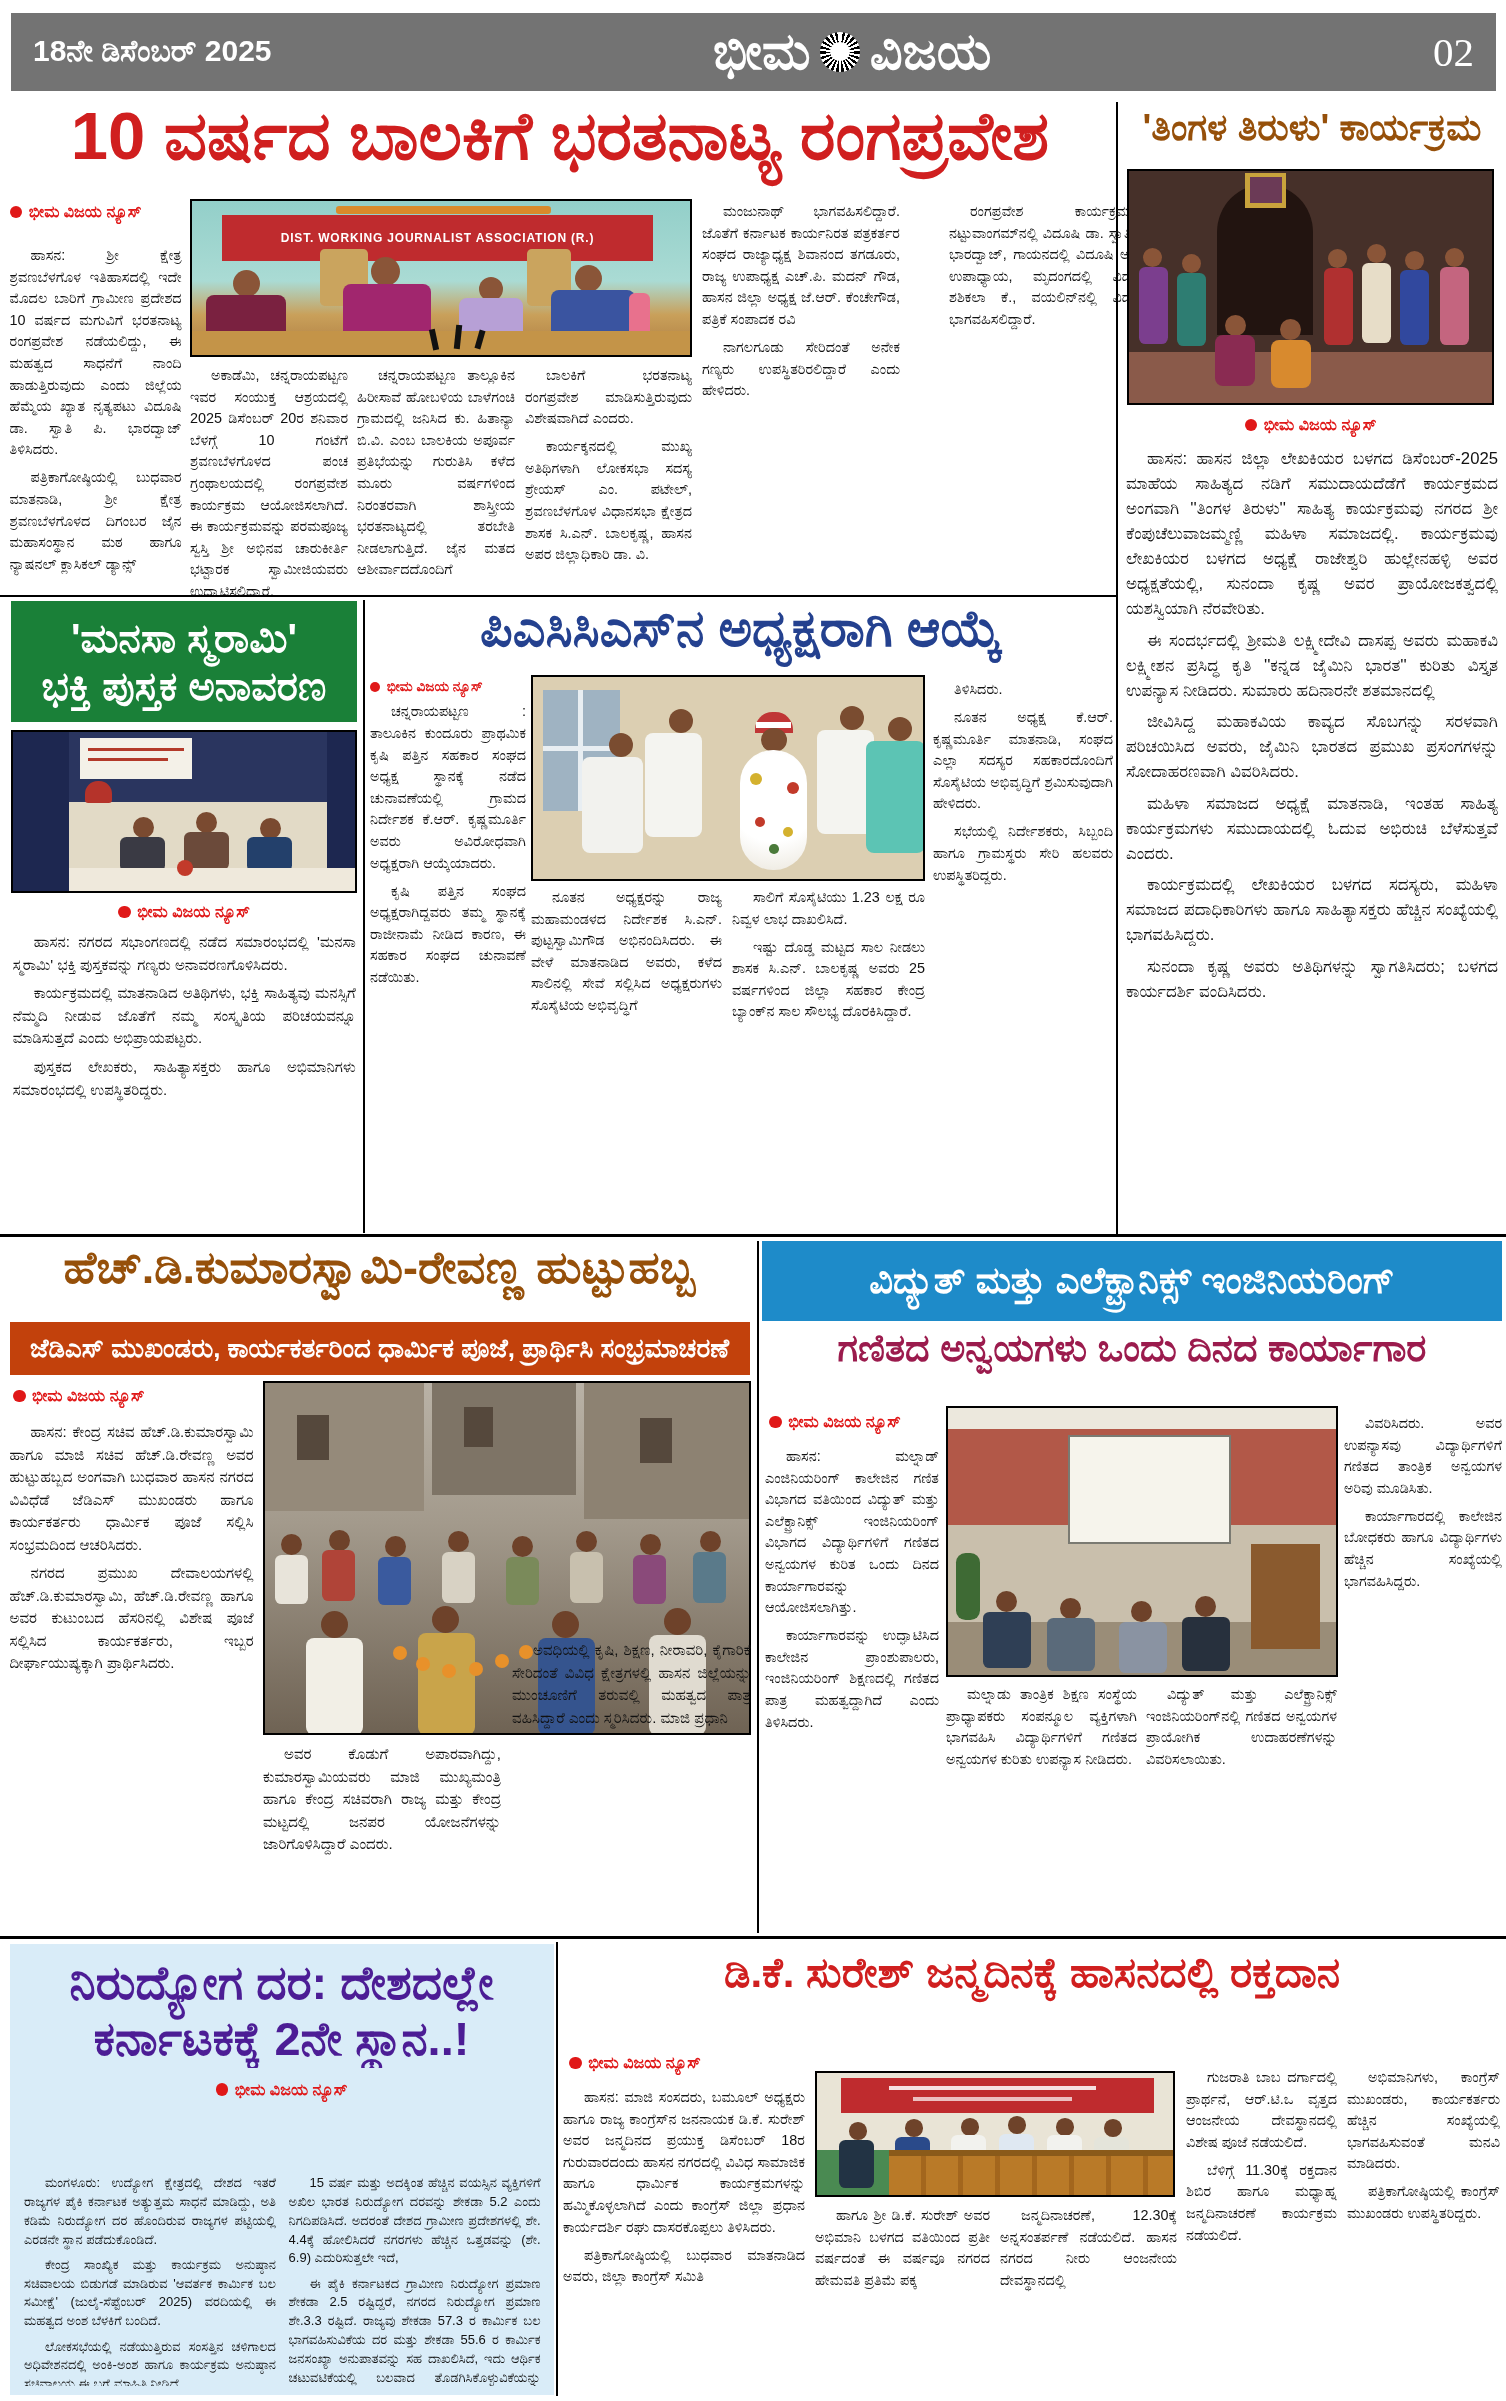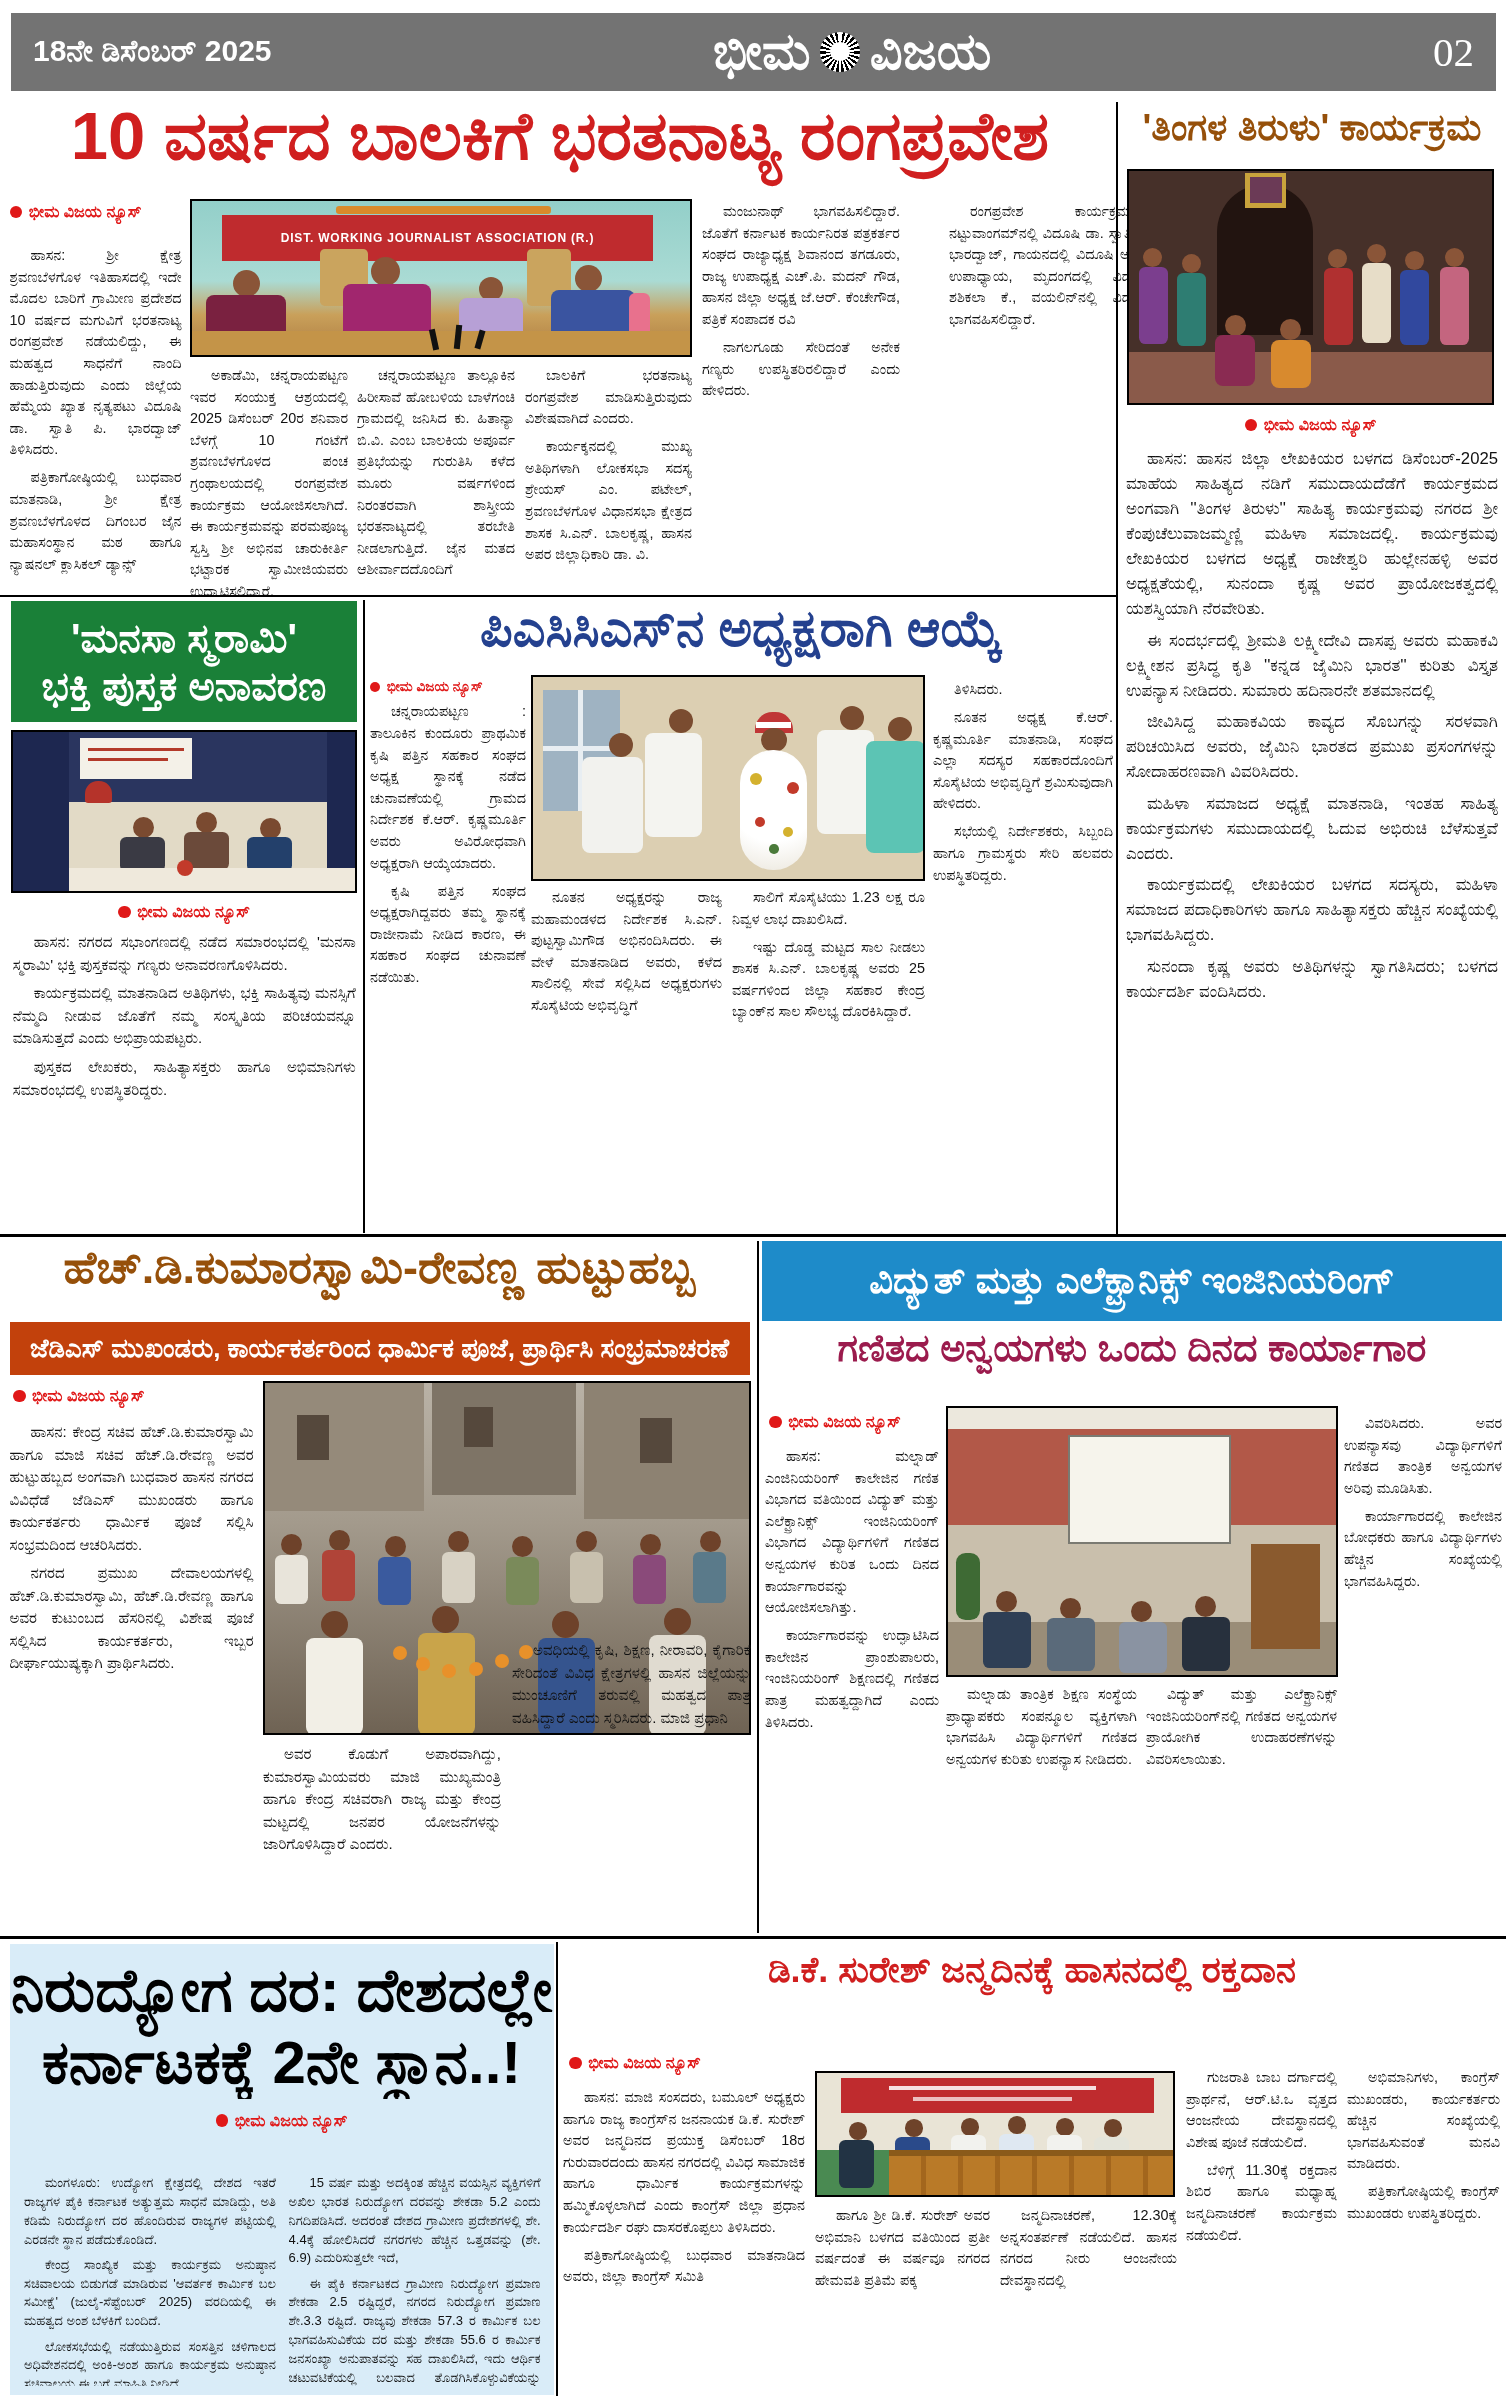--- a/index.html
+++ b/index.html
@@ -311,40 +311,40 @@
     </div>
   <div class="abs col f18" style="left:1146px;top:1684px;width:191px;height:249px;">
       <p>ವಿದ್ಯುತ್ ಮತ್ತು ಎಲೆಕ್ಟ್ರಾನಿಕ್ಸ್ ಇಂಜಿನಿಯರಿಂಗ್‌ನಲ್ಲಿ ಗಣಿತದ ಅನ್ವಯಗಳ ಪ್ರಾಯೋಗಿಕ ಉದಾಹರಣೆಗಳನ್ನು ವಿವರಿಸಲಾಯಿತು.</p>
     </div>
   <div class="abs col f18" style="left:1344px;top:1413px;width:158px;height:520px;">
       <p>ವಿವರಿಸಿದರು. ಅವರ ಉಪನ್ಯಾಸವು ವಿದ್ಯಾರ್ಥಿಗಳಿಗೆ ಗಣಿತದ ತಾಂತ್ರಿಕ ಅನ್ವಯಗಳ ಅರಿವು ಮೂಡಿಸಿತು.</p>
       <p>ಕಾರ್ಯಾಗಾರದಲ್ಲಿ ಕಾಲೇಜಿನ ಬೋಧಕರು ಹಾಗೂ ವಿದ್ಯಾರ್ಥಿಗಳು ಹೆಚ್ಚಿನ ಸಂಖ್ಯೆಯಲ್ಲಿ ಭಾಗವಹಿಸಿದ್ದರು.</p>
     </div>
 
   <div class="abs lightbox" style="left:9.6px;top:1944px;width:544px;height:451px;">
-    <div class="hl-wrap" style="margin-top:11px;font-size:60px;color:#000000;">
+    <div class="hl-wrap" style="margin-top:11px;font-size:47px;color:#4c1d95;">
       <div>ನಿರುದ್ಯೋಗ ದರ: ದೇಶದಲ್ಲೇ</div>
       <div>ಕರ್ನಾಟಕಕ್ಕೆ 2ನೇ ಸ್ಥಾನ..!</div>
     </div>
     <div class="byline center" style="margin-top:12.8px;">
       <span class="dot"></span>
       <span>ಭೀಮ ವಿಜಯ ನ್ಯೂಸ್</span>
     </div>
     <div class="col f17" style="position:absolute;left:14.4px;top:230px;width:252px;height:212px;">
         <p>ಮಂಗಳೂರು: ಉದ್ಯೋಗ ಕ್ಷೇತ್ರದಲ್ಲಿ ದೇಶದ ಇತರೆ ರಾಜ್ಯಗಳ ಪೈಕಿ ಕರ್ನಾಟಕ ಅತ್ಯುತ್ತಮ ಸಾಧನೆ ಮಾಡಿದ್ದು, ಅತಿ ಕಡಿಮೆ ನಿರುದ್ಯೋಗ ದರ ಹೊಂದಿರುವ ರಾಜ್ಯಗಳ ಪಟ್ಟಿಯಲ್ಲಿ ಎರಡನೇ ಸ್ಥಾನ ಪಡೆದುಕೊಂಡಿದೆ.</p>
         <p>ಕೇಂದ್ರ ಸಾಂಖ್ಯಿಕ ಮತ್ತು ಕಾರ್ಯಕ್ರಮ ಅನುಷ್ಠಾನ ಸಚಿವಾಲಯ ಬಿಡುಗಡೆ ಮಾಡಿರುವ 'ಆವರ್ತಕ ಕಾರ್ಮಿಕ ಬಲ ಸಮೀಕ್ಷೆ' (ಜುಲೈ-ಸೆಪ್ಟೆಂಬರ್ 2025) ವರದಿಯಲ್ಲಿ ಈ ಮಹತ್ವದ ಅಂಶ ಬೆಳಕಿಗೆ ಬಂದಿದೆ.</p>
         <p>ಲೋಕಸಭೆಯಲ್ಲಿ ನಡೆಯುತ್ತಿರುವ ಸಂಸತ್ತಿನ ಚಳಿಗಾಲದ ಅಧಿವೇಶನದಲ್ಲಿ ಅಂಕಿ-ಅಂಶ ಹಾಗೂ ಕಾರ್ಯಕ್ರಮ ಅನುಷ್ಠಾನ ಸಚಿವಾಲಯ ಈ ಬಗ್ಗೆ ಮಾಹಿತಿ ನೀಡಿದೆ.</p>
       </div>
     <div class="col f17" style="position:absolute;left:279px;top:230px;width:252px;height:212px;">
         <p>15 ವರ್ಷ ಮತ್ತು ಅದಕ್ಕಿಂತ ಹೆಚ್ಚಿನ ವಯಸ್ಸಿನ ವ್ಯಕ್ತಿಗಳಿಗೆ ಅಖಿಲ ಭಾರತ ನಿರುದ್ಯೋಗ ದರವನ್ನು ಶೇಕಡಾ 5.2 ಎಂದು ನಿಗದಿಪಡಿಸಿದೆ. ಅದರಂತೆ ದೇಶದ ಗ್ರಾಮೀಣ ಪ್ರದೇಶಗಳಲ್ಲಿ ಶೇ. 4.4ಕ್ಕೆ ಹೋಲಿಸಿದರೆ ನಗರಗಳು ಹೆಚ್ಚಿನ ಒತ್ತಡವನ್ನು (ಶೇ. 6.9) ಎದುರಿಸುತ್ತಲೇ ಇದೆ,</p>
         <p>ಈ ಪೈಕಿ ಕರ್ನಾಟಕದ ಗ್ರಾಮೀಣ ನಿರುದ್ಯೋಗ ಪ್ರಮಾಣ ಶೇಕಡಾ 2.5 ರಷ್ಟಿದ್ದರೆ, ನಗರದ ನಿರುದ್ಯೋಗ ಪ್ರಮಾಣ ಶೇ.3.3 ರಷ್ಟಿದೆ. ರಾಜ್ಯವು ಶೇಕಡಾ 57.3 ರ ಕಾರ್ಮಿಕ ಬಲ ಭಾಗವಹಿಸುವಿಕೆಯ ದರ ಮತ್ತು ಶೇಕಡಾ 55.6 ರ ಕಾರ್ಮಿಕ ಜನಸಂಖ್ಯಾ ಅನುಪಾತವನ್ನು ಸಹ ದಾಖಲಿಸಿದೆ, ಇದು ಆರ್ಥಿಕ ಚಟುವಟಿಕೆಯಲ್ಲಿ ಬಲವಾದ ತೊಡಗಿಸಿಕೊಳ್ಳುವಿಕೆಯನ್ನು ಪ್ರತಿಬಿಂಬಿಸುತ್ತದೆ. ಗುಜರಾತ್ ಶೇ. 2.2 ರಷ್ಟು ಕಡಿಮೆ ನಿರುದ್ಯೋಗ ದರದೊಂದಿಗೆ ರಾಷ್ಟ್ರೀಯ ಪಟ್ಟಿಯಲ್ಲಿ ಅಗ್ರಸ್ಥಾನದಲ್ಲಿದೆ.</p>
       </div>
   </div>
 
-  <div class="abs hl red" style="left:561px;top:1949px;width:942px;height:92px;font-size:36px;">ಡಿ.ಕೆ. ಸುರೇಶ್ ಜನ್ಮದಿನಕ್ಕೆ ಹಾಸನದಲ್ಲಿ ರಕ್ತದಾನ</div>
+  <div class="abs hl red" style="left:561px;top:1949px;width:942px;height:92px;font-size:42px;">ಡಿ.ಕೆ. ಸುರೇಶ್ ಜನ್ಮದಿನಕ್ಕೆ ಹಾಸನದಲ್ಲಿ ರಕ್ತದಾನ</div>
   <div class="abs byline" style="left:569px;top:2054px;width:223px;">
     <span class="dot"></span>
     <span>ಭೀಮ ವಿಜಯ ನ್ಯೂಸ್</span>
   </div>
   <div class="abs col f18" style="left:563px;top:2087px;width:242px;height:308px;">
       <p>ಹಾಸನ: ಮಾಜಿ ಸಂಸದರು, ಬಮೂಲ್ ಅಧ್ಯಕ್ಷರು ಹಾಗೂ ರಾಜ್ಯ ಕಾಂಗ್ರೆಸ್‌ನ ಜನನಾಯಕ ಡಿ.ಕೆ. ಸುರೇಶ್ ಅವರ ಜನ್ಮದಿನದ ಪ್ರಯುಕ್ತ ಡಿಸೆಂಬರ್ 18ರ ಗುರುವಾರದಂದು ಹಾಸನ ನಗರದಲ್ಲಿ ವಿವಿಧ ಸಾಮಾಜಿಕ ಹಾಗೂ ಧಾರ್ಮಿಕ ಕಾರ್ಯಕ್ರಮಗಳನ್ನು ಹಮ್ಮಿಕೊಳ್ಳಲಾಗಿದೆ ಎಂದು ಕಾಂಗ್ರೆಸ್ ಜಿಲ್ಲಾ ಪ್ರಧಾನ ಕಾರ್ಯದರ್ಶಿ ರಘು ದಾಸರಕೊಪ್ಪಲು ತಿಳಿಸಿದರು.</p>
       <p>ಪತ್ರಿಕಾಗೋಷ್ಠಿಯಲ್ಲಿ ಬುಧವಾರ ಮಾತನಾಡಿದ ಅವರು, ಜಿಲ್ಲಾ ಕಾಂಗ್ರೆಸ್ ಸಮಿತಿ</p>
     </div>
   <div class="abs photo" style="left:815px;top:2071px;width:360px;height:126px;background:#e9e4d6;">
     <div style="left:0px;top:77px;width:72px;height:49px;background:#4a8a52;"></div>

